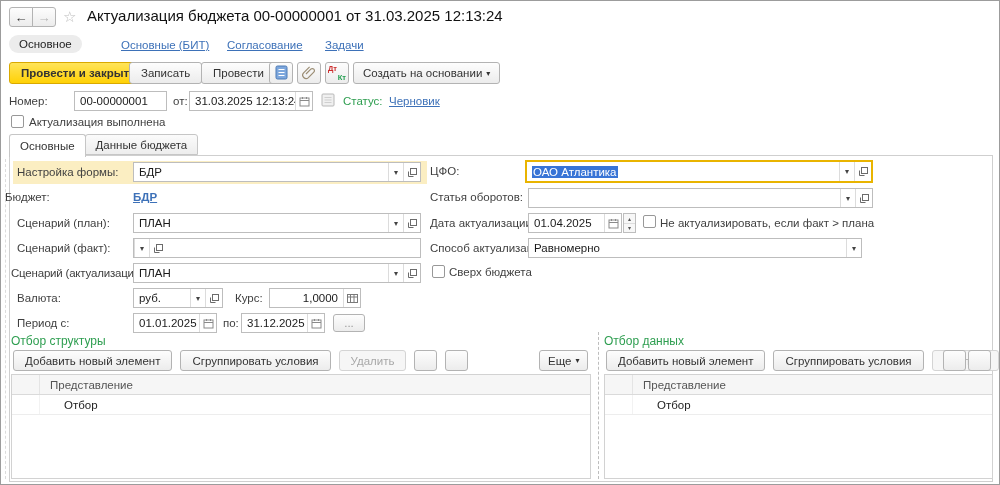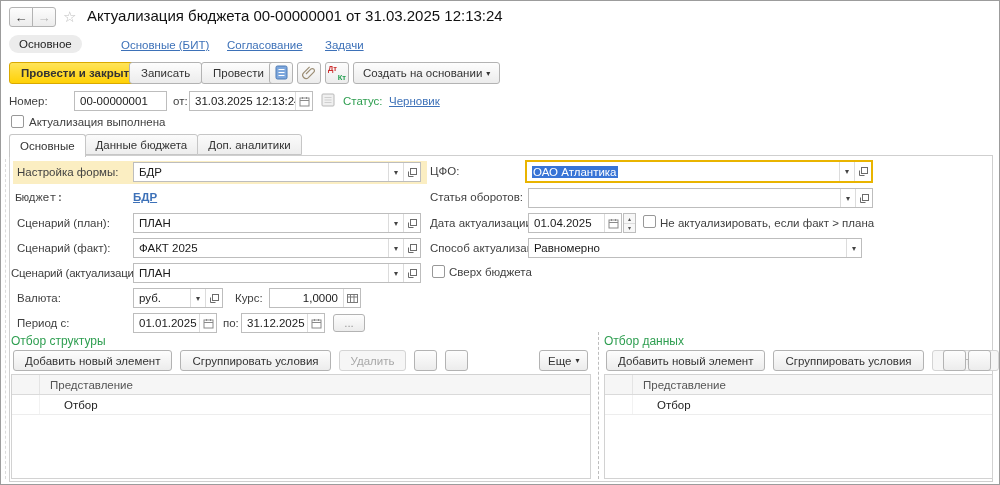--- a/index.html
+++ b/index.html
@@ -156,57 +156,55 @@
   </span>
   <span class="lbl green abs" style="left:342px;top:94px;">Статус:</span>
   <a class="lnk abs" style="left:388px;top:94px;">Черновик</a>
 
   <span class="cb abs" style="left:10px;top:114px;"></span>
   <span class="lbl abs" style="left:28px;top:115px;">Актуализация выполнена</span>
 
   <div class="tabs">
     <span class="tab active">Основные</span>
     <span class="tab">Данные бюджета</span>
-    <span class="tab">Доп. аналитики</span>
   </div>
 
   <div class="panel"></div>
   <div class="grpline" style="left:4px;top:158px;height:320px;"></div>
   <div class="cream"></div>
 
   <span class="lbl abs" style="left:16px;top:165px;">Настройка формы:</span>
   <div class="fld abs" style="left:132px;top:161px;width:288px;">
     <span class="txt">БДР</span>
     <span class="dd">▾</span>
     <span class="sq">
       <svg width="11" height="11">
           <path d="M1.5 4.5 v5 h5" fill="none" stroke="#6b6b6b"></path>
           <rect x="3.5" y="1.5" width="6" height="6" fill="none" stroke="#6b6b6b"></rect>
         </svg>
     </span>
   </div>
 
-  <span class="lbl abs" style="left:14px;top:190px;font-family:Liberation Mono, monospace;">Бюджет:</span>
+  <span class="lbl abs" style="left:4px;top:190px;">Бюджет:</span>
   <a class="lnk abs" style="left:132px;top:190px;font-weight:bold;">БДР</a>
 
   <span class="lbl abs" style="left:16px;top:216px;">Сценарий (план):</span>
   <div class="fld abs" style="left:132px;top:212px;width:288px;">
     <span class="txt">ПЛАН</span>
     <span class="dd">▾</span>
     <span class="sq">
         <svg width="11" height="11">
           <path d="M1.5 4.5 v5 h5" fill="none" stroke="#6b6b6b"></path>
           <rect x="3.5" y="1.5" width="6" height="6" fill="none" stroke="#6b6b6b"></rect>
         </svg>
       </span>
   </div>
 
   <span class="lbl abs" style="left:16px;top:241px;">Сценарий (факт):</span>
   <div class="fld abs" style="left:132px;top:237px;width:288px;">
-    <span class="txt">ФАКТ 2025</span>
     <span class="dd">▾</span>
     <span class="sq">
         <svg width="11" height="11">
           <path d="M1.5 4.5 v5 h5" fill="none" stroke="#6b6b6b"></path>
           <rect x="3.5" y="1.5" width="6" height="6" fill="none" stroke="#6b6b6b"></rect>
         </svg>
       </span>
   </div>
 
   <span class="lbl abs" style="left:10px;top:266px;letter-spacing:-0.2px;">Сценарий (актуализация):</span>

